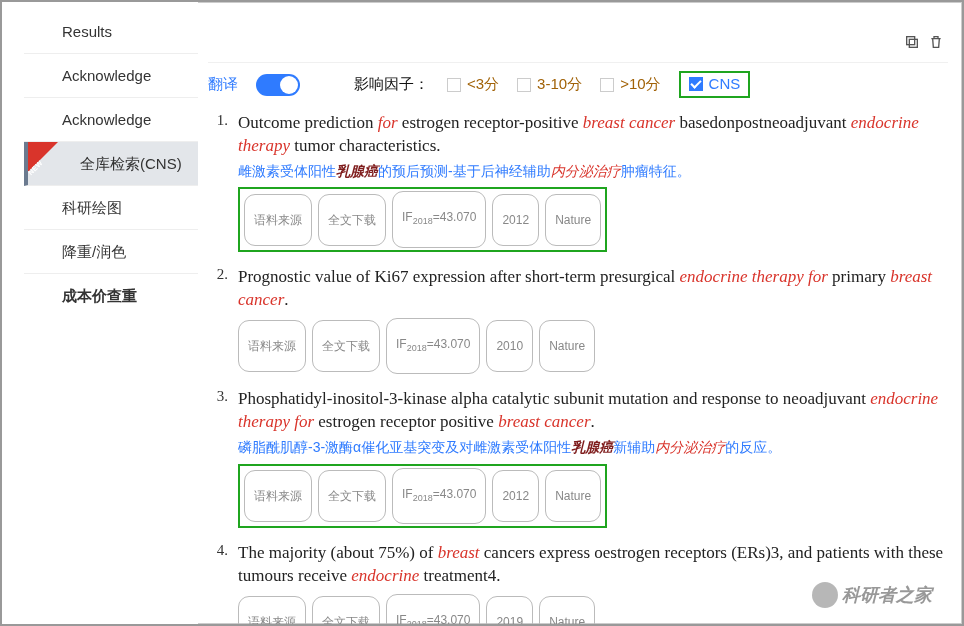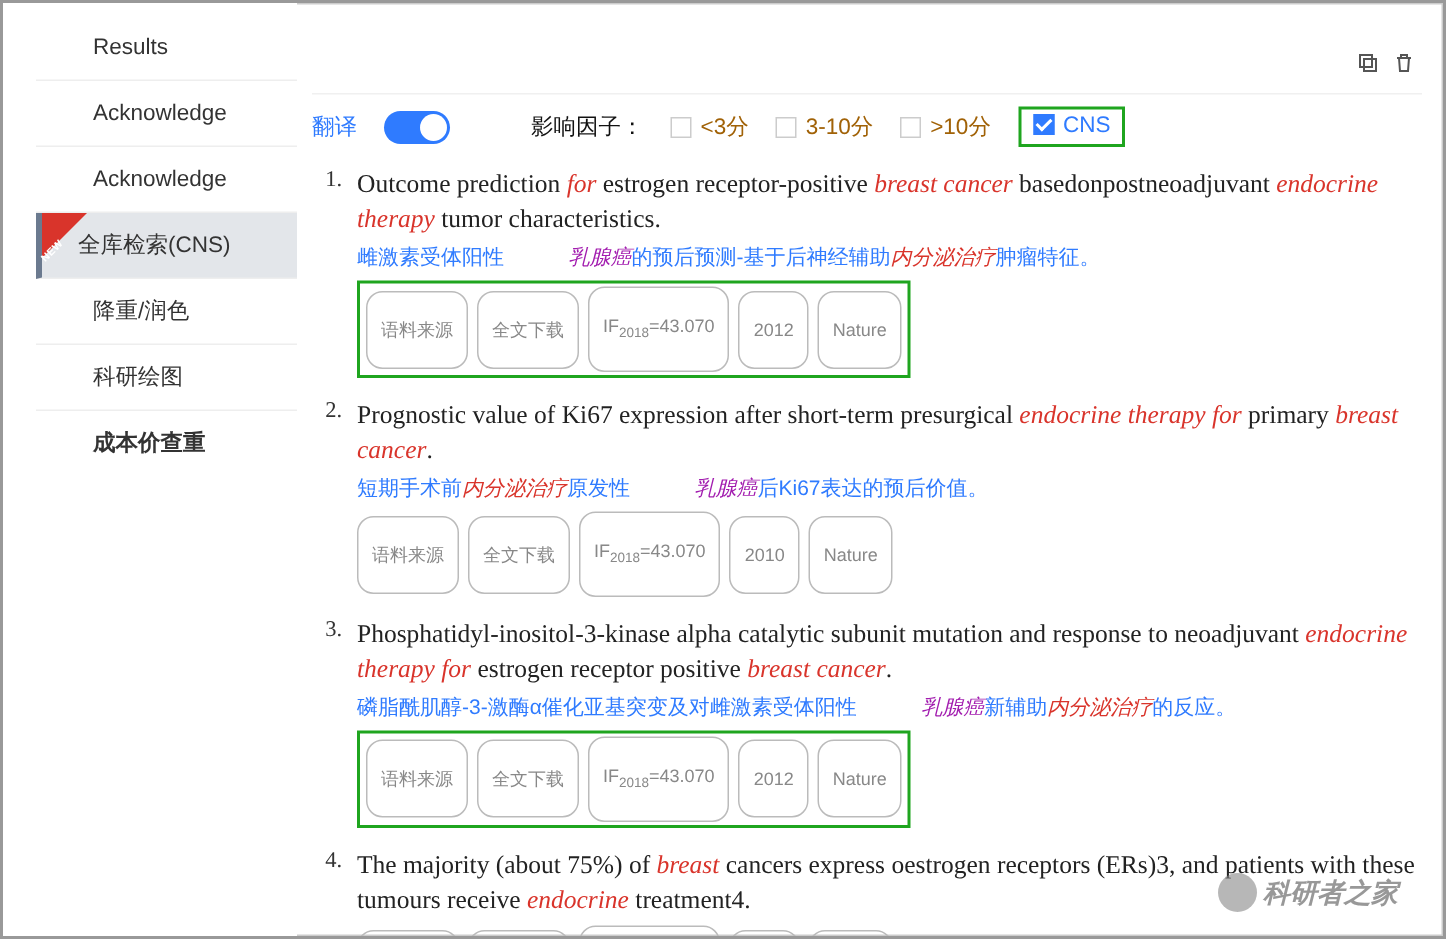--- a/index.html
+++ b/index.html
@@ -1,20 +1,20 @@
 <!DOCTYPE html>
 <html><head>
 <meta charset="utf-8">
 <style>
   * { box-sizing: border-box; }
   body { margin: 0; background: #e8e8e8; font-family: "Microsoft YaHei", Arial, sans-serif; font-size: 15px; }
   .frame { width: 964px; height: 626px; margin: 0; background: #fff; border: 2px solid #999; box-shadow: inset 0 0 0 1px #ccc; position: relative; overflow: hidden; display: flex; }
   .sidebar { width: 196px; flex: 0 0 196px; background: #fff; padding-top: 8px; padding-left: 22px; position: relative; }
   .side-item { height: 44px; line-height: 44px; padding-left: 38px; color: #333; cursor: pointer; border-bottom: 1px solid #eee; position: relative; }
-  .side-item.active { background: #e3e6ea; font-weight: 400; border-left: 4px solid #6b7a8f; padding-left: 24px; }
+  .side-item.active { background: #e3e6ea; font-weight: 400; border-left: 4px solid #6b7a8f; padding-left: 52px; }
   .side-item.bold { font-weight: 700; border-bottom: none; }
   .new-ribbon { position: absolute; top: 0; left: 0; width: 0; height: 0; border-top: 30px solid #d9342b; border-right: 30px solid transparent; }
   .new-ribbon::after { content: "NEW"; position: absolute; top: -26px; left: -1px; color: #fff; font-size: 7px; transform: rotate(-45deg); font-weight: bold; letter-spacing: 0.3px; }
   .main { flex: 1; padding: 6px 14px 0 10px; position: relative; overflow: hidden; }
   .topbar-icons { display: flex; justify-content: flex-end; gap: 8px; height: 48px; align-items: flex-end; padding-bottom: 6px; padding-right: 4px; }
   .ic { width: 16px; height: 16px; color: #555; cursor: pointer; }
   .filter-row { display: flex; align-items: center; gap: 18px; height: 44px; border-top: 1px solid #f0f0f0; padding-top: 0; margin-top: 6px; }
   .link-text { color: #2f7bff; cursor: pointer; }
   .toggle { width: 44px; height: 22px; background: #2f7bff; border-radius: 11px; position: relative; cursor: pointer; }
   .toggle::after { content: ""; position: absolute; right: 2px; top: 2px; width: 18px; height: 18px; background: #fff; border-radius: 50%; }
@@ -27,41 +27,41 @@
   .cb.checked .cb-label { color: #2f7bff; }
   .green-box { border: 2px solid #1fa51f; padding: 2px 8px; }
   .results { margin-top: 6px; }
   .result { display: flex; gap: 10px; margin-bottom: 14px; }
   .num { flex: 0 0 20px; text-align: right; color: #333; font-family: Georgia, serif; }
   .body { flex: 1; }
   .title-en { font-family: Georgia, 'Times New Roman', serif; font-size: 17px; color: #222; line-height: 1.35; }
   .hl { color: #d9342b; font-style: italic; }
   .title-cn { color: #2f7bff; font-size: 14px; margin-top: 4px; line-height: 1.4; }
   .title-cn .hl { color: #d9342b; font-style: italic; }
-  .title-cn .hlb { color: #a21caf; font-style: italic; font-weight: normal; margin-left: 43px; }
+  .title-cn .hlb { color: #7f1d1d; font-style: italic; font-weight: bold; }
   .tags { margin-top: 6px; display: flex; gap: 6px; align-items: center; }
   .tags.green { border: 2px solid #1fa51f; padding: 2px 4px; display: inline-flex; }
   .tag { border: 1px solid #bbb; border-radius: 11px; padding: 16px 9px; font-size: 12px; color: #888; line-height: 18px; cursor: pointer; }
   .tag sub { font-size: 9px; }
   .watermark { position: absolute; right: 30px; bottom: 16px; display: flex; align-items: center; gap: 4px; opacity: 0.6; color: #555; font-size: 18px; font-style: italic; font-weight: bold; pointer-events: none; }
   .wm-ic { width: 26px; height: 26px; border-radius: 50%; background: #888; }
 </style>
 </head>
 <body>
 
 <div class="frame">
 
   <div class="sidebar">
 
   <div class="side-item">Results</div>
       <div class="side-item">Acknowledge</div>
       <div class="side-item">Acknowledge</div>
       <div class="side-item active">全库检索(CNS)<div class="new-ribbon"></div></div>
+      <div class="side-item">科研绘图</div>
       <div class="side-item">降重/润色</div>
-      <div class="side-item">科研绘图</div>
       <div class="side-item bold">成本价查重</div>
     </div>
 
   <div class="main">
 
     <div class="topbar-icons">
       <svg class="ic" viewBox="0 0 24 24" fill="none" stroke="currentColor" stroke-width="2">
           <rect x="8" y="8" width="12" height="12"></rect>
           <rect x="4" y="4" width="12" height="12"></rect>
         </svg>
@@ -100,21 +100,20 @@
               <span class="tag">全文下载</span>
               <span class="tag">IF<sub>2018</sub>=43.070</span>
               <span class="tag">2012</span>
               <span class="tag">Nature</span>
             </div></div>
         </div>
         <div class="result">
           <div class="num">2.</div>
           <div class="body">
             <div class="title-en">Prognostic value of Ki67 expression after short-term presurgical <span class="hl">endocrine therapy for</span> primary <span class="hl">breast cancer</span>.</div>
-            <div class="title-cn">短期手术前<span class="hl">内分泌治疗</span>原发性<span class="hlb">乳腺癌</span>后Ki67表达的预后价值。</div>
             <div class="tags">
               <span class="tag">语料来源</span>
               <span class="tag">全文下载</span>
               <span class="tag">IF<sub>2018</sub>=43.070</span>
               <span class="tag">2010</span>
               <span class="tag">Nature</span>
             </div>
           </div>
         </div>
         <div class="result">

